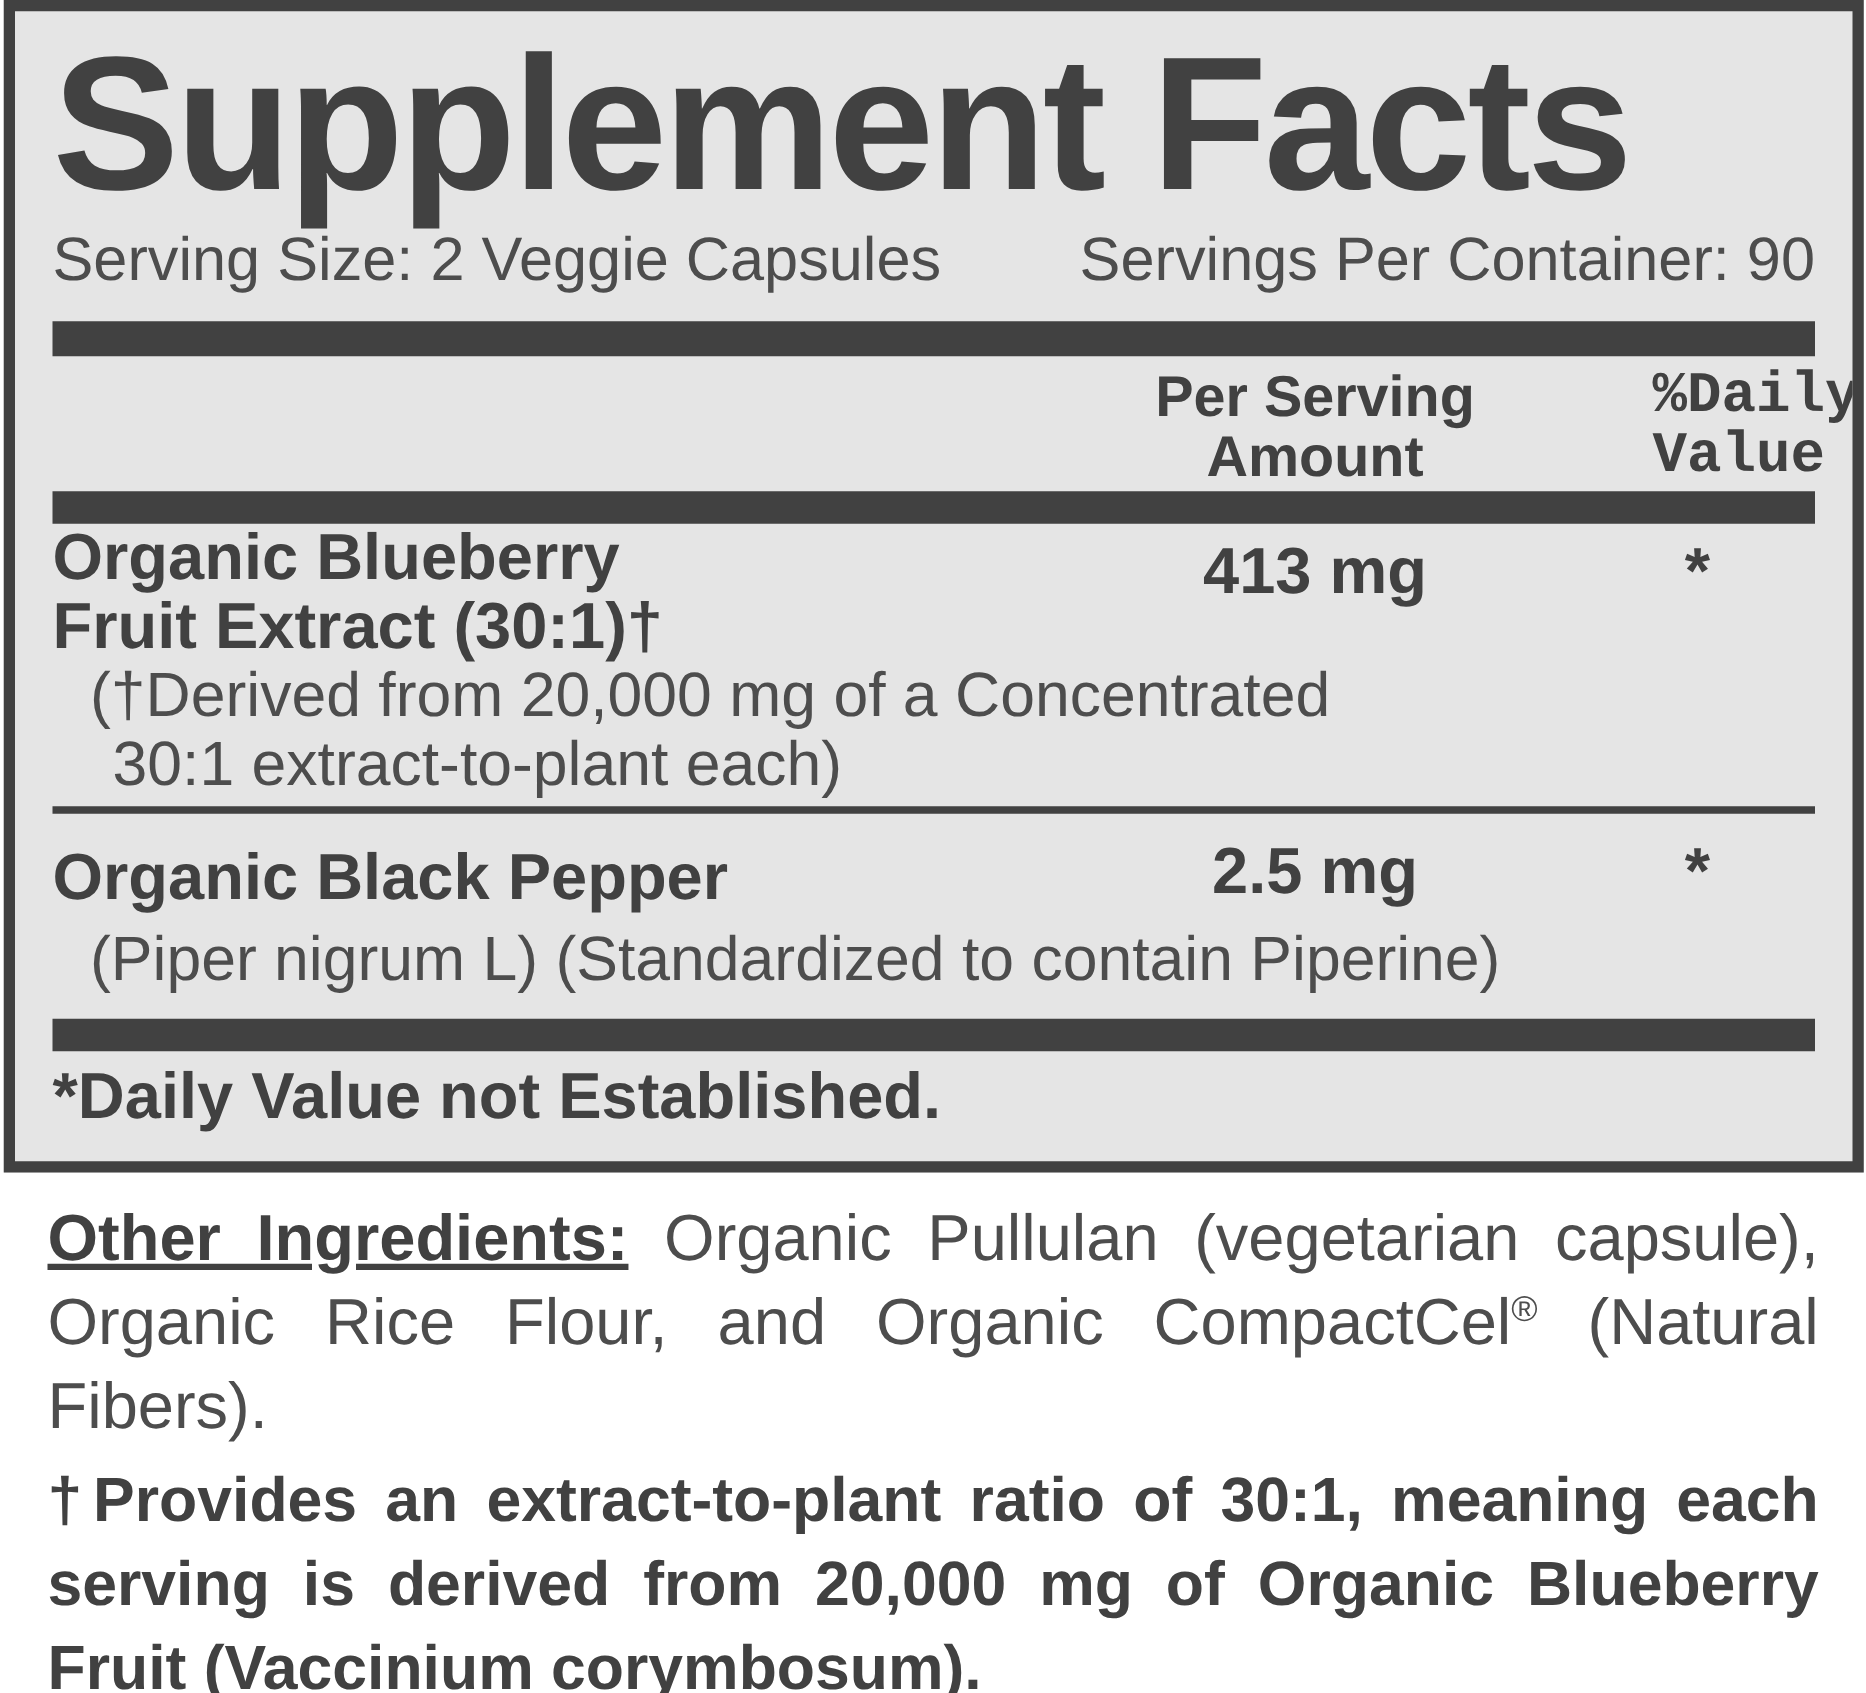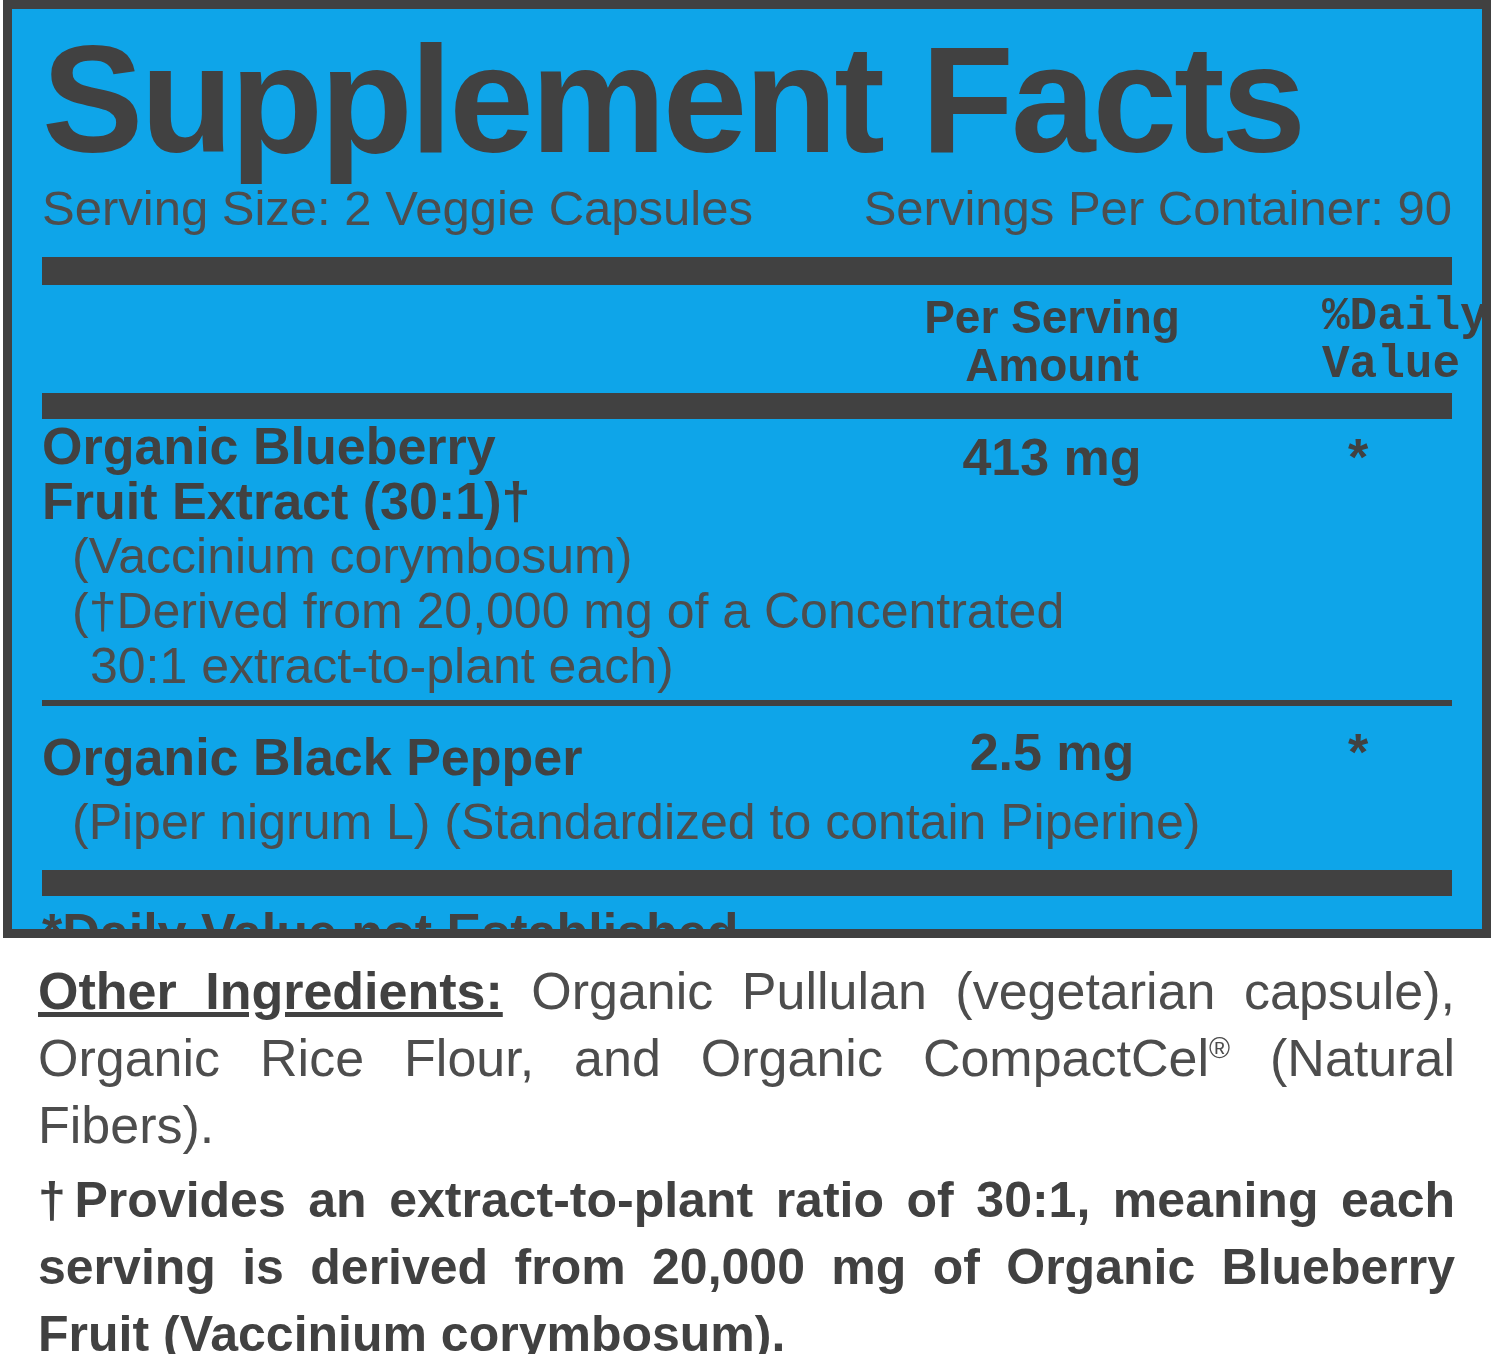--- a/index.html
+++ b/index.html
@@ -13,21 +13,21 @@
     background: #ffffff;
     font-family: "Liberation Sans", sans-serif;
     color: var(--ink);
     overflow: hidden;
   }
   .facts-box {
     position: absolute;
     left: 3px; top: 0;
     width: 1488px; height: 938px;
     border: 9px solid var(--ink);
-    background: #0ea5e9;
+    background: #e5e5e5;
     overflow: hidden;
   }
   .box-inner { padding: 14px 30px 0 30px; }
   .title {
     font-size: 152px;
     font-weight: bold;
     line-height: 152px;
     letter-spacing: -3px;
     white-space: nowrap;
   }
@@ -121,21 +121,20 @@
         <div>%Daily</div>
         <div>Value</div>
       </div>
     </div>
 
     <div class="bar mid"></div>
 
     <div class="ing-row first">
       <div class="ing-name">Organic Blueberry</div>
       <div class="ing-name">Fruit Extract (30:1)†</div>
-      <div class="ing-sub">(Vaccinium corymbosum)</div>
       <div class="ing-sub">(†Derived from 20,000 mg of a Concentrated</div>
       <div class="ing-sub deep">30:1 extract-to-plant each)</div>
       <div class="row-amount">413 mg</div>
       <div class="row-dv">*</div>
     </div>
 
     <div class="sep"></div>
 
     <div class="ing-row second">
       <div class="ing-name">Organic Black Pepper</div>

